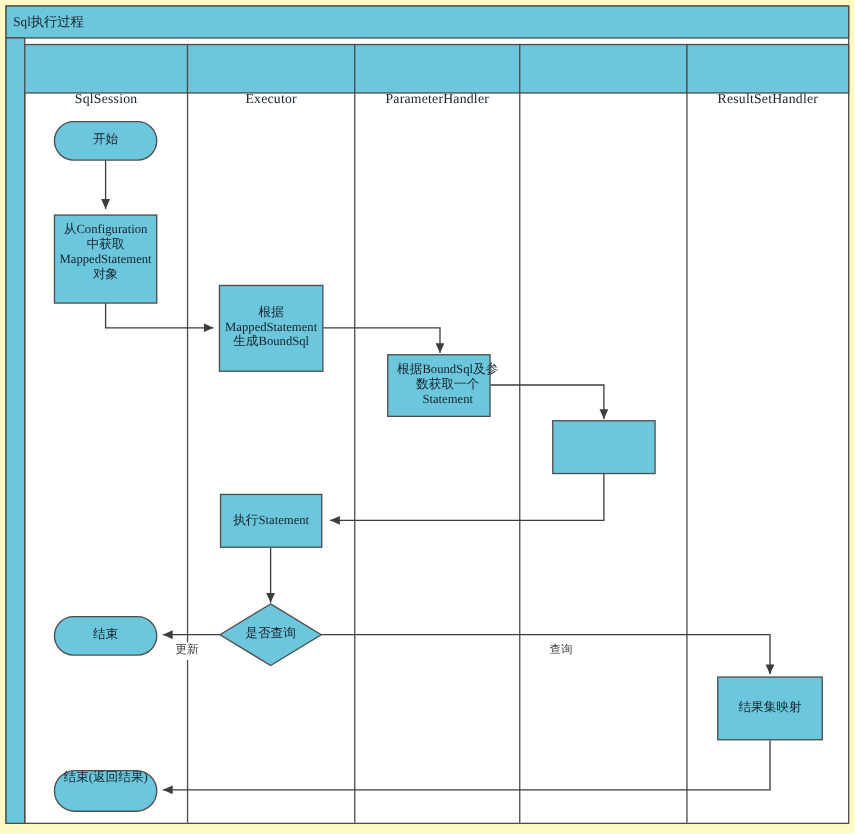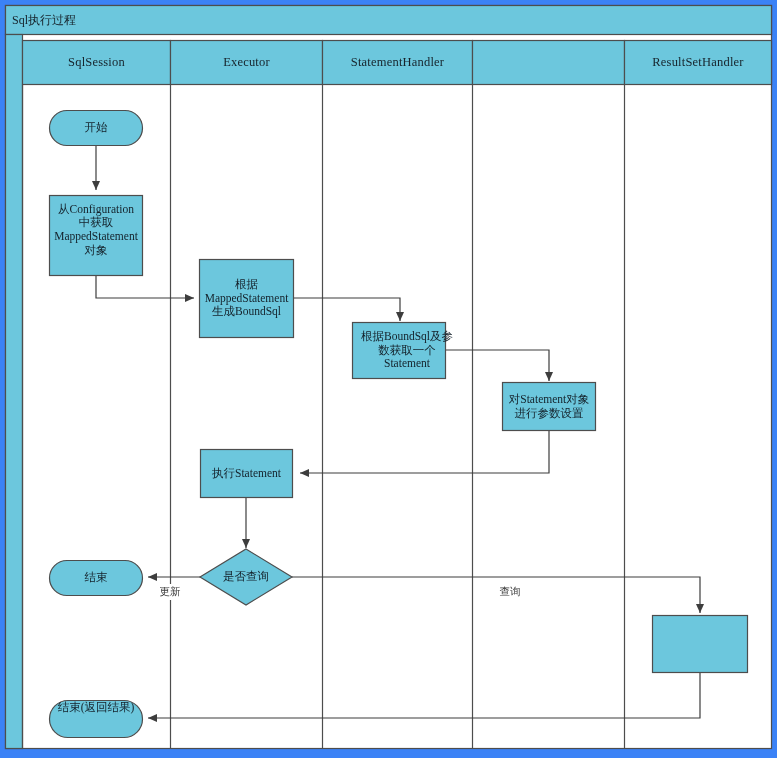--- a/index.html
+++ b/index.html
@@ -5,21 +5,21 @@
   html, body {
     margin: 0;
     padding: 0;
     background: #ffffff;
     font-family: "Liberation Serif", "DejaVu Serif", serif;
   }
   #canvas {
     position: relative;
     width: 777px;
     height: 758px;
-    background: #3b82f6;
+    background: #fef9c3;
     overflow: hidden;
   }
   #svg-layer {
     position: absolute;
     left: 0;
     top: 0;
     width: 777px;
     height: 758px;
   }
   .html-layer {
@@ -44,20 +44,21 @@
   .pool-title {
     font-size: 12px;
     justify-content: flex-start;
     padding-left: 6px;
     color: #16232b;
   }
   .lane-head {
     font-size: 12.5px;
     letter-spacing: 0.2px;
     color: #16232b;
+    margin-top: 28px;
   }
   .node-text {
     font-size: 11.5px;
     padding: 2px 3px;
     color: #14222b;
   }
   .edge-label {
     font-size: 10.5px;
     color: #3a3a3a;
     background: #ffffff;
@@ -134,39 +135,39 @@
 
     <rect x="49.5" y="700.5" width="93" height="37" rx="18.5" ry="18.5" fill="#6cc7dd" stroke="#4d4d4d" stroke-width="1.2"></rect>
   </svg>
 
   <div class="html-layer">
 
     <div class="lbl pool-title" style="left:6px; top:6px; width:400px; height:28px;">Sql执行过程</div>
 
     <div class="lbl lane-head" style="left:23px; top:41px; width:147px; height:43px;">SqlSession</div>
     <div class="lbl lane-head" style="left:171px; top:41px; width:151px; height:43px;">Executor</div>
-    <div class="lbl lane-head" style="left:323px; top:41px; width:149px; height:43px;">StatementHandler</div>
+    <div class="lbl lane-head" style="left:323px; top:41px; width:149px; height:43px;">ParameterHandler</div>
     <div class="lbl lane-head" style="left:625px; top:41px; width:146px; height:43px;">ResultSetHandler</div>
 
     <div class="lbl node-text" style="left:50px; top:111px; width:92px; height:34px;">开始</div>
 
     <div class="lbl node-text" style="left:50px; top:196px; width:92px; height:68px;">从Configuration中获取MappedStatement对象</div>
 
     <div class="lbl node-text" style="left:200px; top:260px; width:93px; height:77px;">根据MappedStatement生成BoundSql</div>
 
     <div class="lbl node-text" style="left:353px; top:323px; width:108px; height:55px;">根据BoundSql及参数获取一个Statement</div>
 
-    <div class="lbl node-text" style="left:503px; top:383px; width:92px; height:47px;">对Statement对象进行参数设置</div>
 
     <div class="lbl node-text" style="left:201px; top:450px; width:91px; height:47px;">执行Statement</div>
 
     <div class="lbl node-text" style="left:207px; top:563px; width:78px; height:28px;">是否查询</div>
 
     <div class="lbl node-text" style="left:50px; top:561px; width:92px; height:34px;">结束</div>
 
+    <div class="lbl node-text" style="left:653px; top:616px; width:94px; height:56px;">结果集映射</div>
 
     <div class="lbl node-text" style="left:53px; top:685px; width:86px; height:46px;">结束(返回结果)</div>
 
     <div class="lbl edge-label" style="left:153px; top:568px; width:34px; height:16px;">更新</div>
 
     <div class="lbl edge-label" style="left:494px; top:569px; width:32px; height:15px;">查询</div>
 
   </div>
 </div>
 

